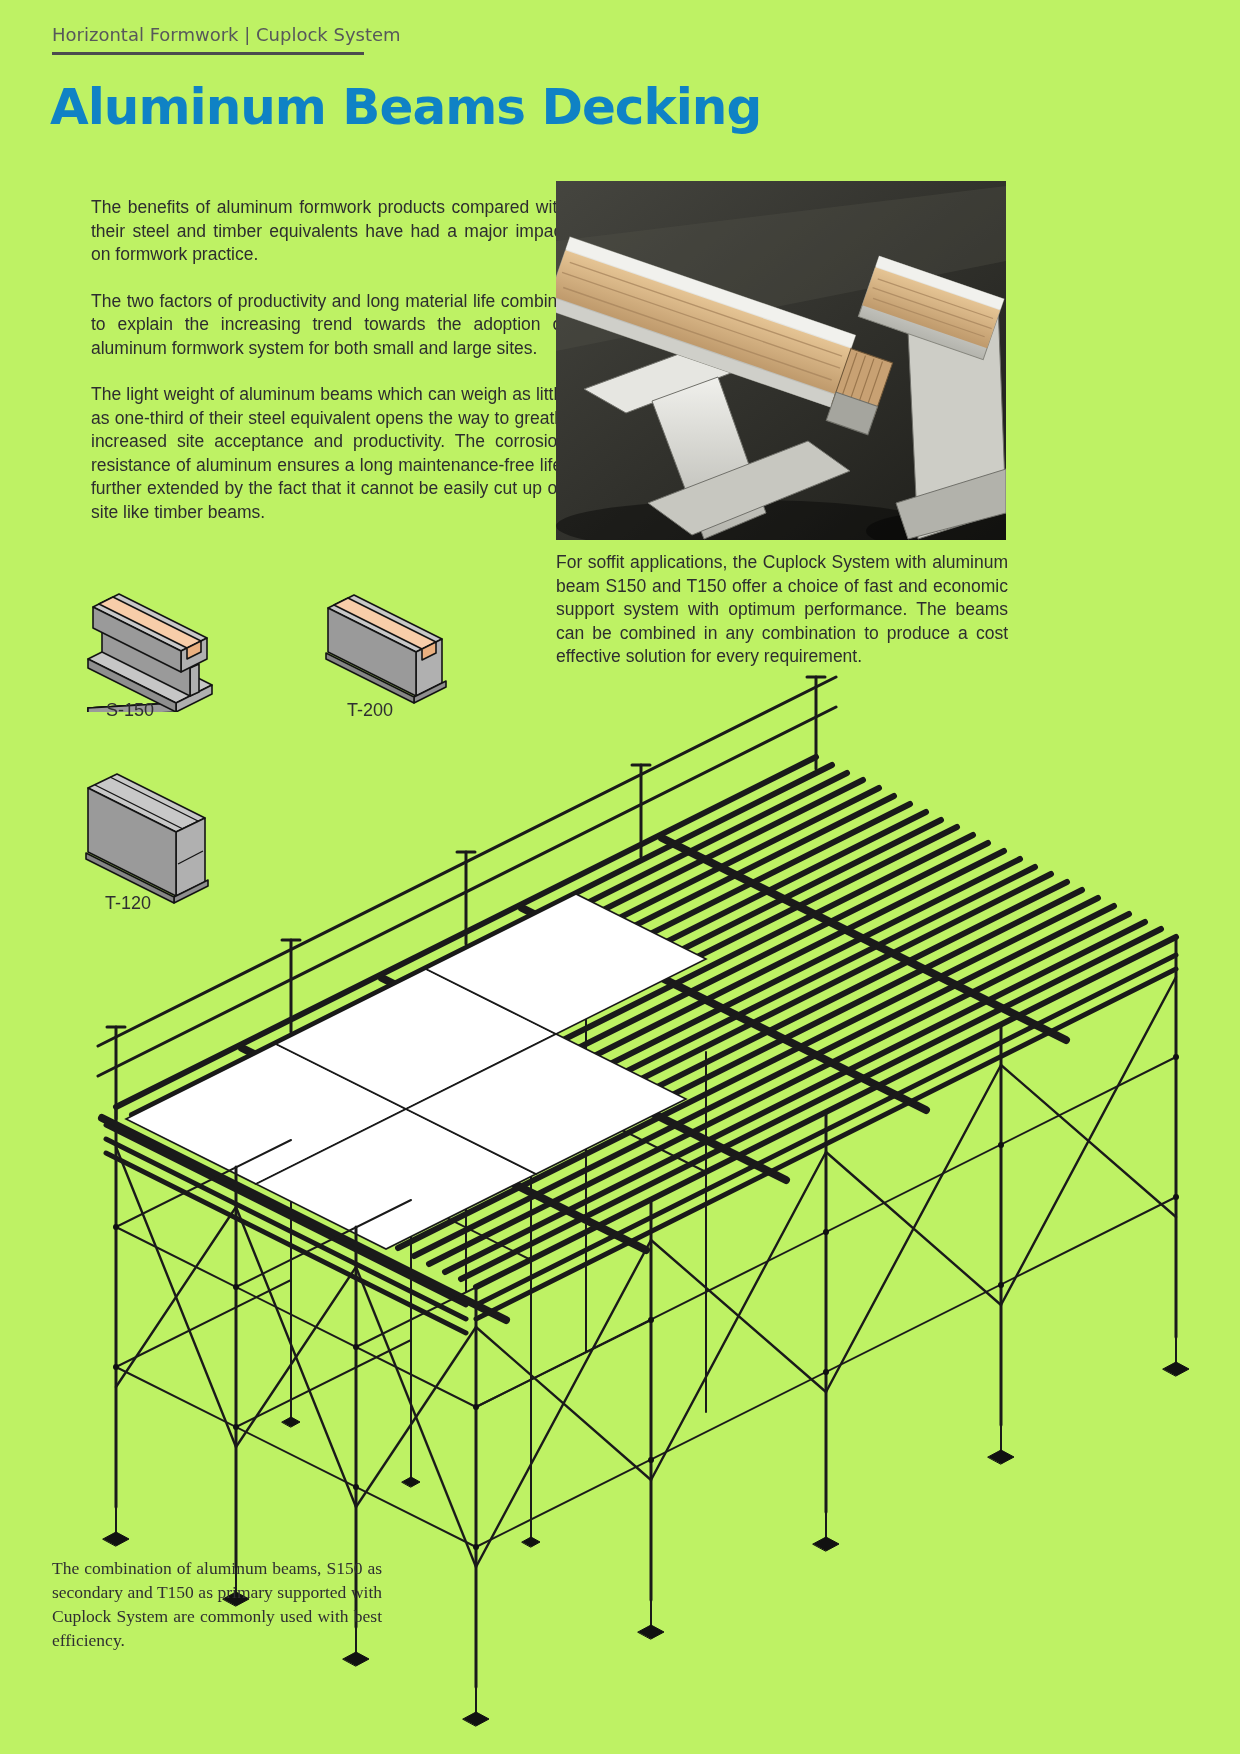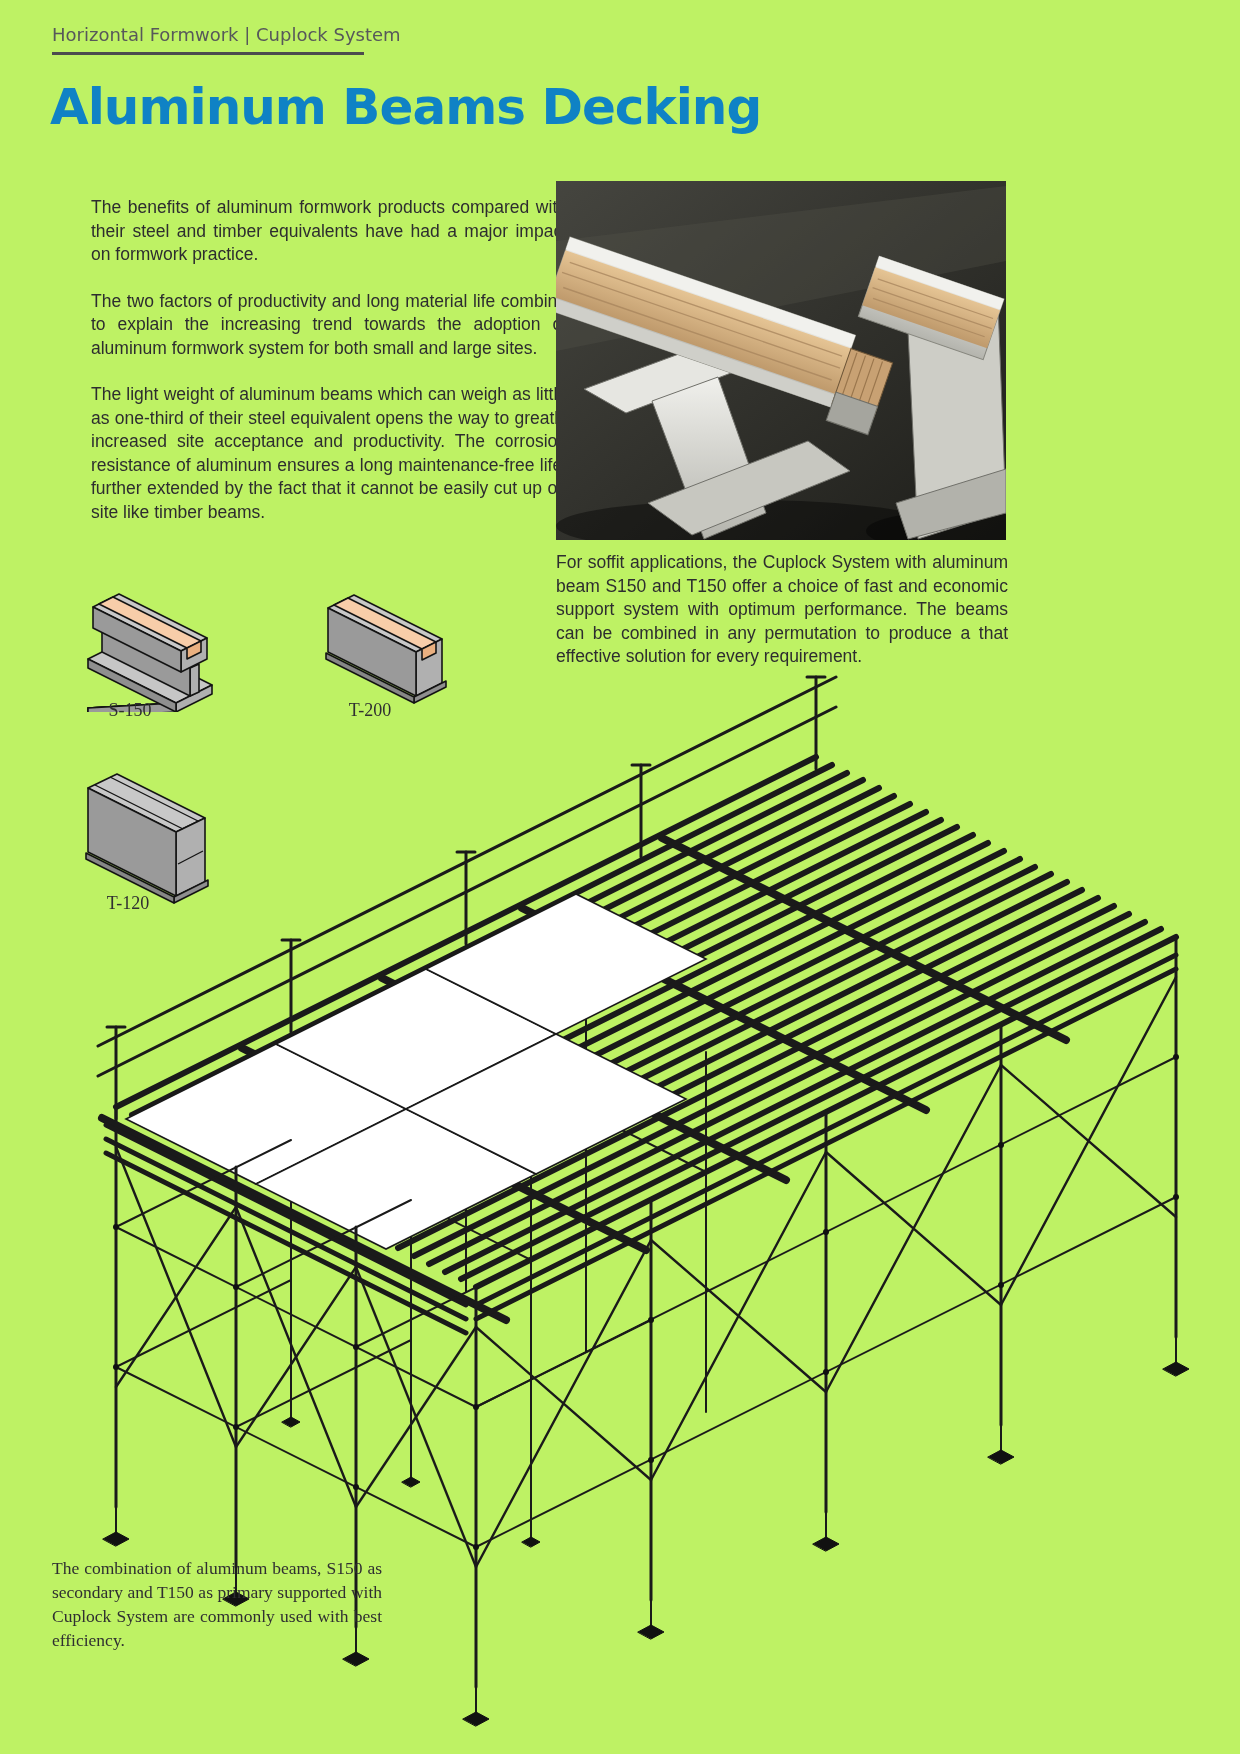--- a/index.html
+++ b/index.html
@@ -25,21 +25,21 @@
   .page-title{
     left:50px;top:78px;width:800px;
     font-family:"DejaVu Sans",sans-serif;font-weight:800;font-size:50px;
     letter-spacing:-1px;color:var(--title-blue);
   }
   .intro{left:52px;top:196px;width:476px;font-size:17.5px;line-height:23.5px;text-align:justify;margin-left:39px;}
   .intro p{margin:0 0 23px 0;}
   .photo-frame{left:556px;top:181px;width:450px;height:359px;}
   .photo-caption{left:556px;top:551px;width:452px;font-size:17.5px;line-height:23.5px;text-align:justify;}
   .fig-label{
-    font-family:Liberation Serif, serif;font-size:18px;color:#2f2f31;text-align:center;
+    font-family:Liberation Sans, sans-serif;font-size:18px;color:#2f2f31;text-align:center;
   }
   .footnote{
     left:52px;top:1556px;width:330px;
     font-family:Liberation Serif, serif;font-size:17.5px;line-height:24px;
     text-align:justify;color:#2f2f31;
   }
   svg{display:block;}
 </style>
 </head>
 <body>
@@ -101,21 +101,21 @@
         <g transform="translate(448,118) rotate(19)">
           <rect x="-132" y="0" width="132" height="64" fill="url(#alG)" stroke="#85857d" stroke-width="1"></rect>
           <rect x="-132" y="0" width="132" height="11" fill="#f1f1ed"></rect>
           <rect x="-132" y="12" width="132" height="40" fill="url(#woodG)"></rect>
           <path d="M-126,22 L-4,22 M-128,32 L-2,32 M-124,42 L-6,42" stroke="#a7845c" stroke-width="1.3" opacity="0.75"></path>
         </g>
       </g>
     </svg>
   </div>
 
-  <div class="abs photo-caption">For soffit applications, the Cuplock System with aluminum beam S150 and T150 offer a choice of fast and economic support system with optimum performance. The beams can be combined in any permutation to produce a that effective solution for every requirement.</div>
+  <div class="abs photo-caption">For soffit applications, the Cuplock System with aluminum beam S150 and T150 offer a choice of fast and economic support system with optimum performance. The beams can be combined in any combination to produce a cost effective solution for every requirement.</div>
 
   <div class="abs" style="left:58px;top:586px;">
     <svg width="165" height="126" viewBox="0 -16 165 126">
       <g stroke="#141414" stroke-width="1.6" stroke-linejoin="round">
 
         <polygon points="118,101 154,83 66,39 30,57" fill="#c6c6c6"></polygon>
         <polygon points="118,110 154,92 154,83 118,101" fill="#b0b0b0"></polygon>
         <polygon points="30,115 118,110 118,101 30,106" fill="#9a9a9a" transform="skewY(0)"></polygon>
         <polygon points="30,115 30,106 118,101 118,110" fill="#9a9a9a"></polygon>
         <polygon points="30,115 118,110 118,101 30,106" fill="#9a9a9a" opacity="0"></polygon>

